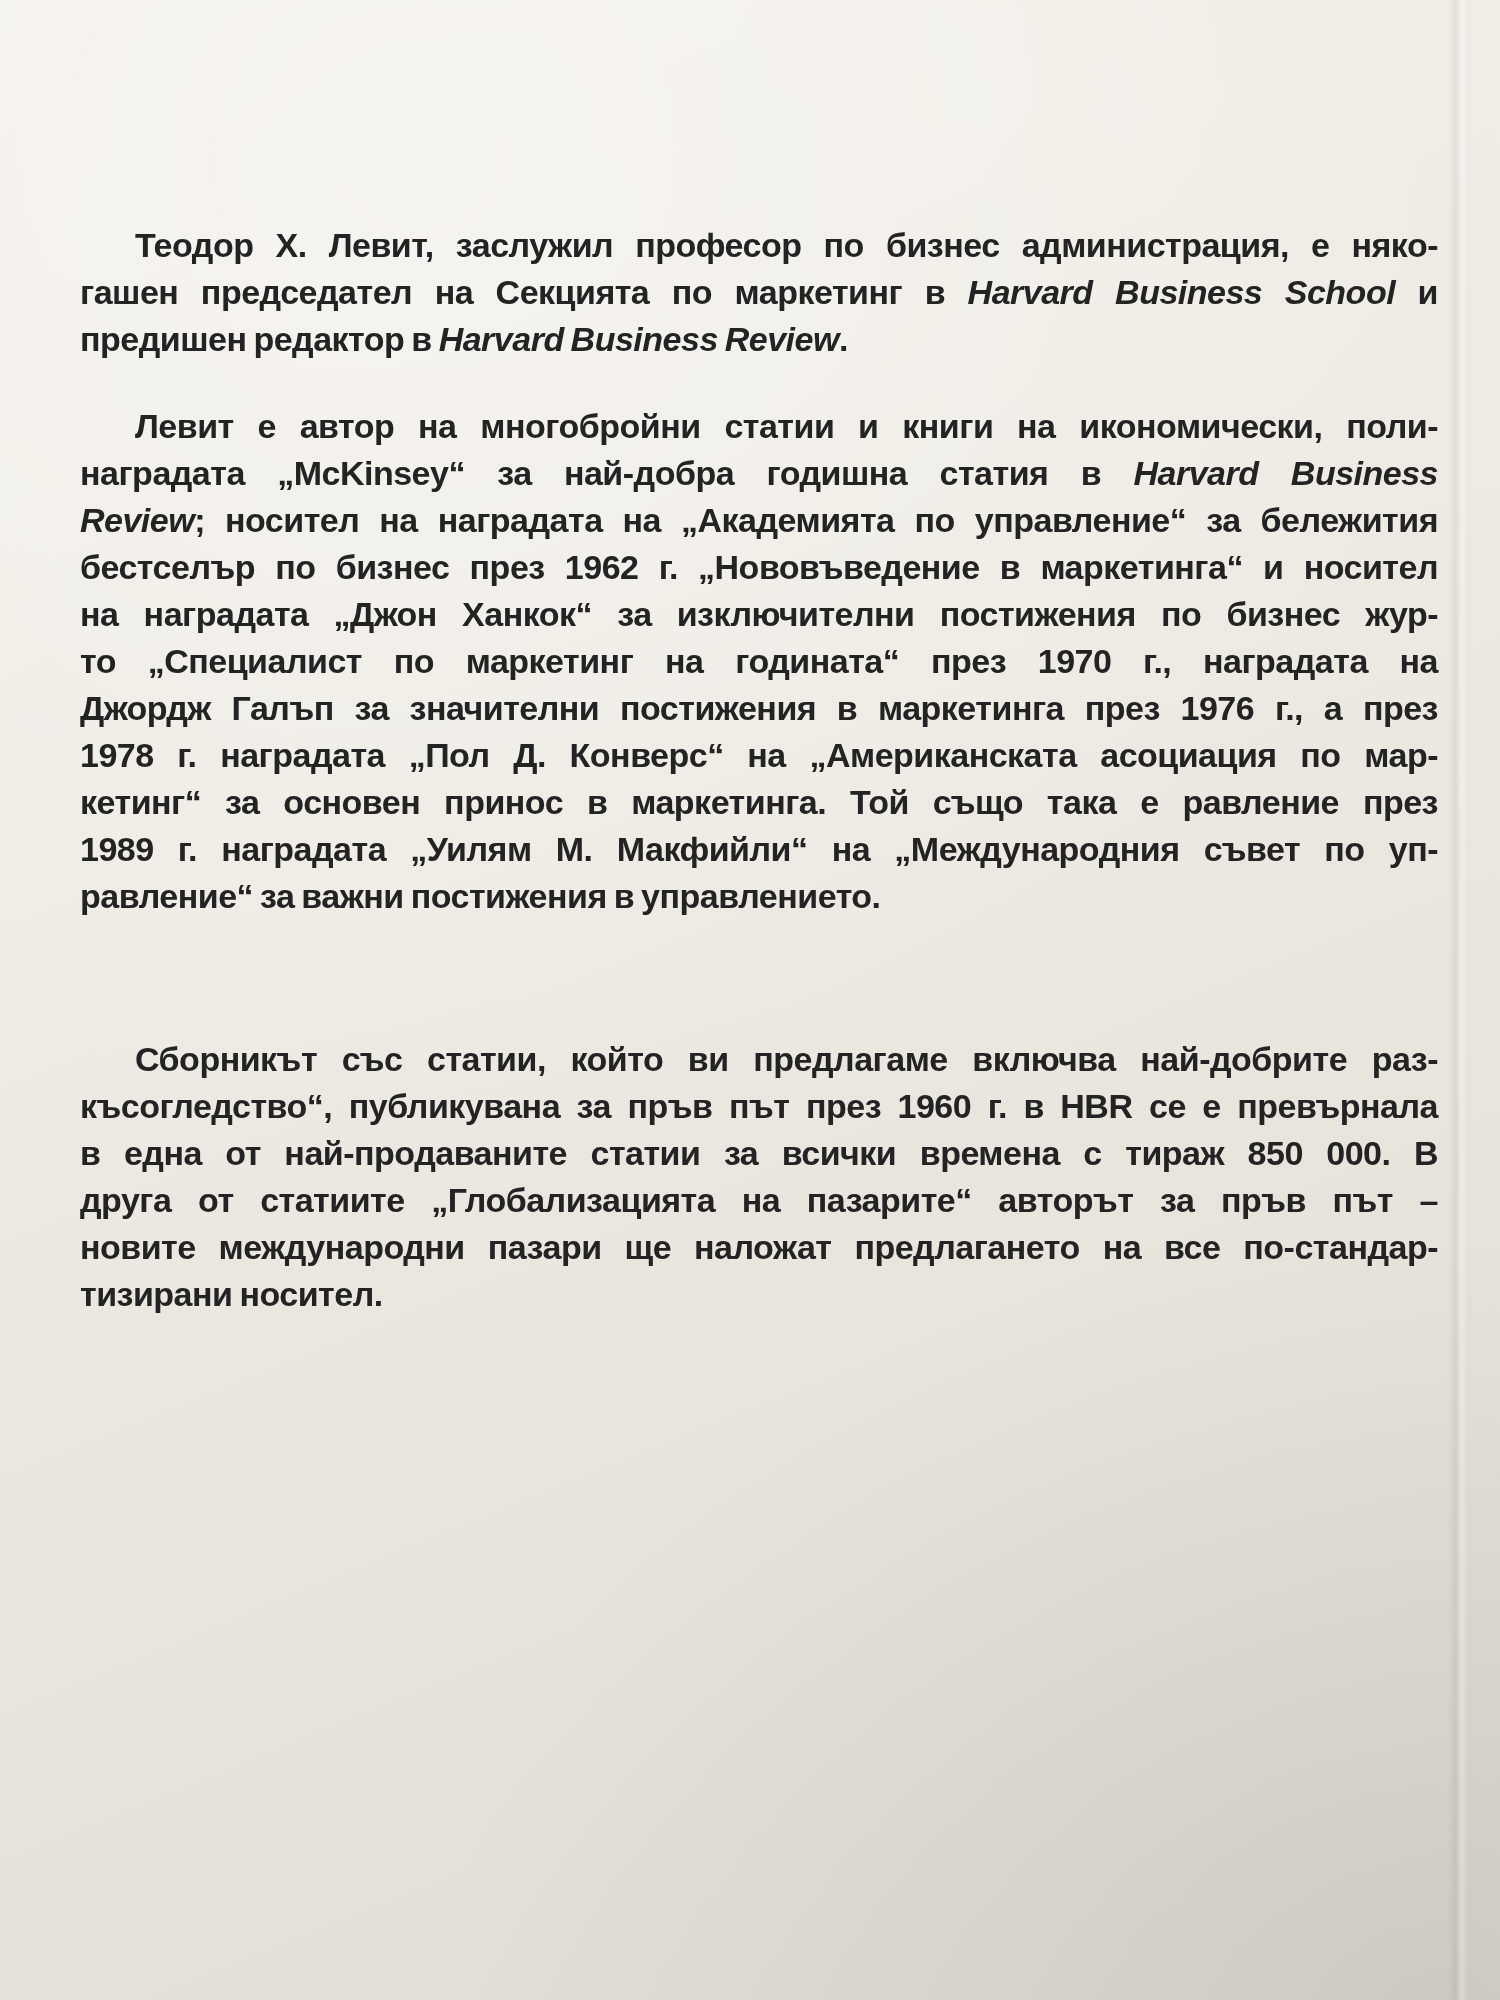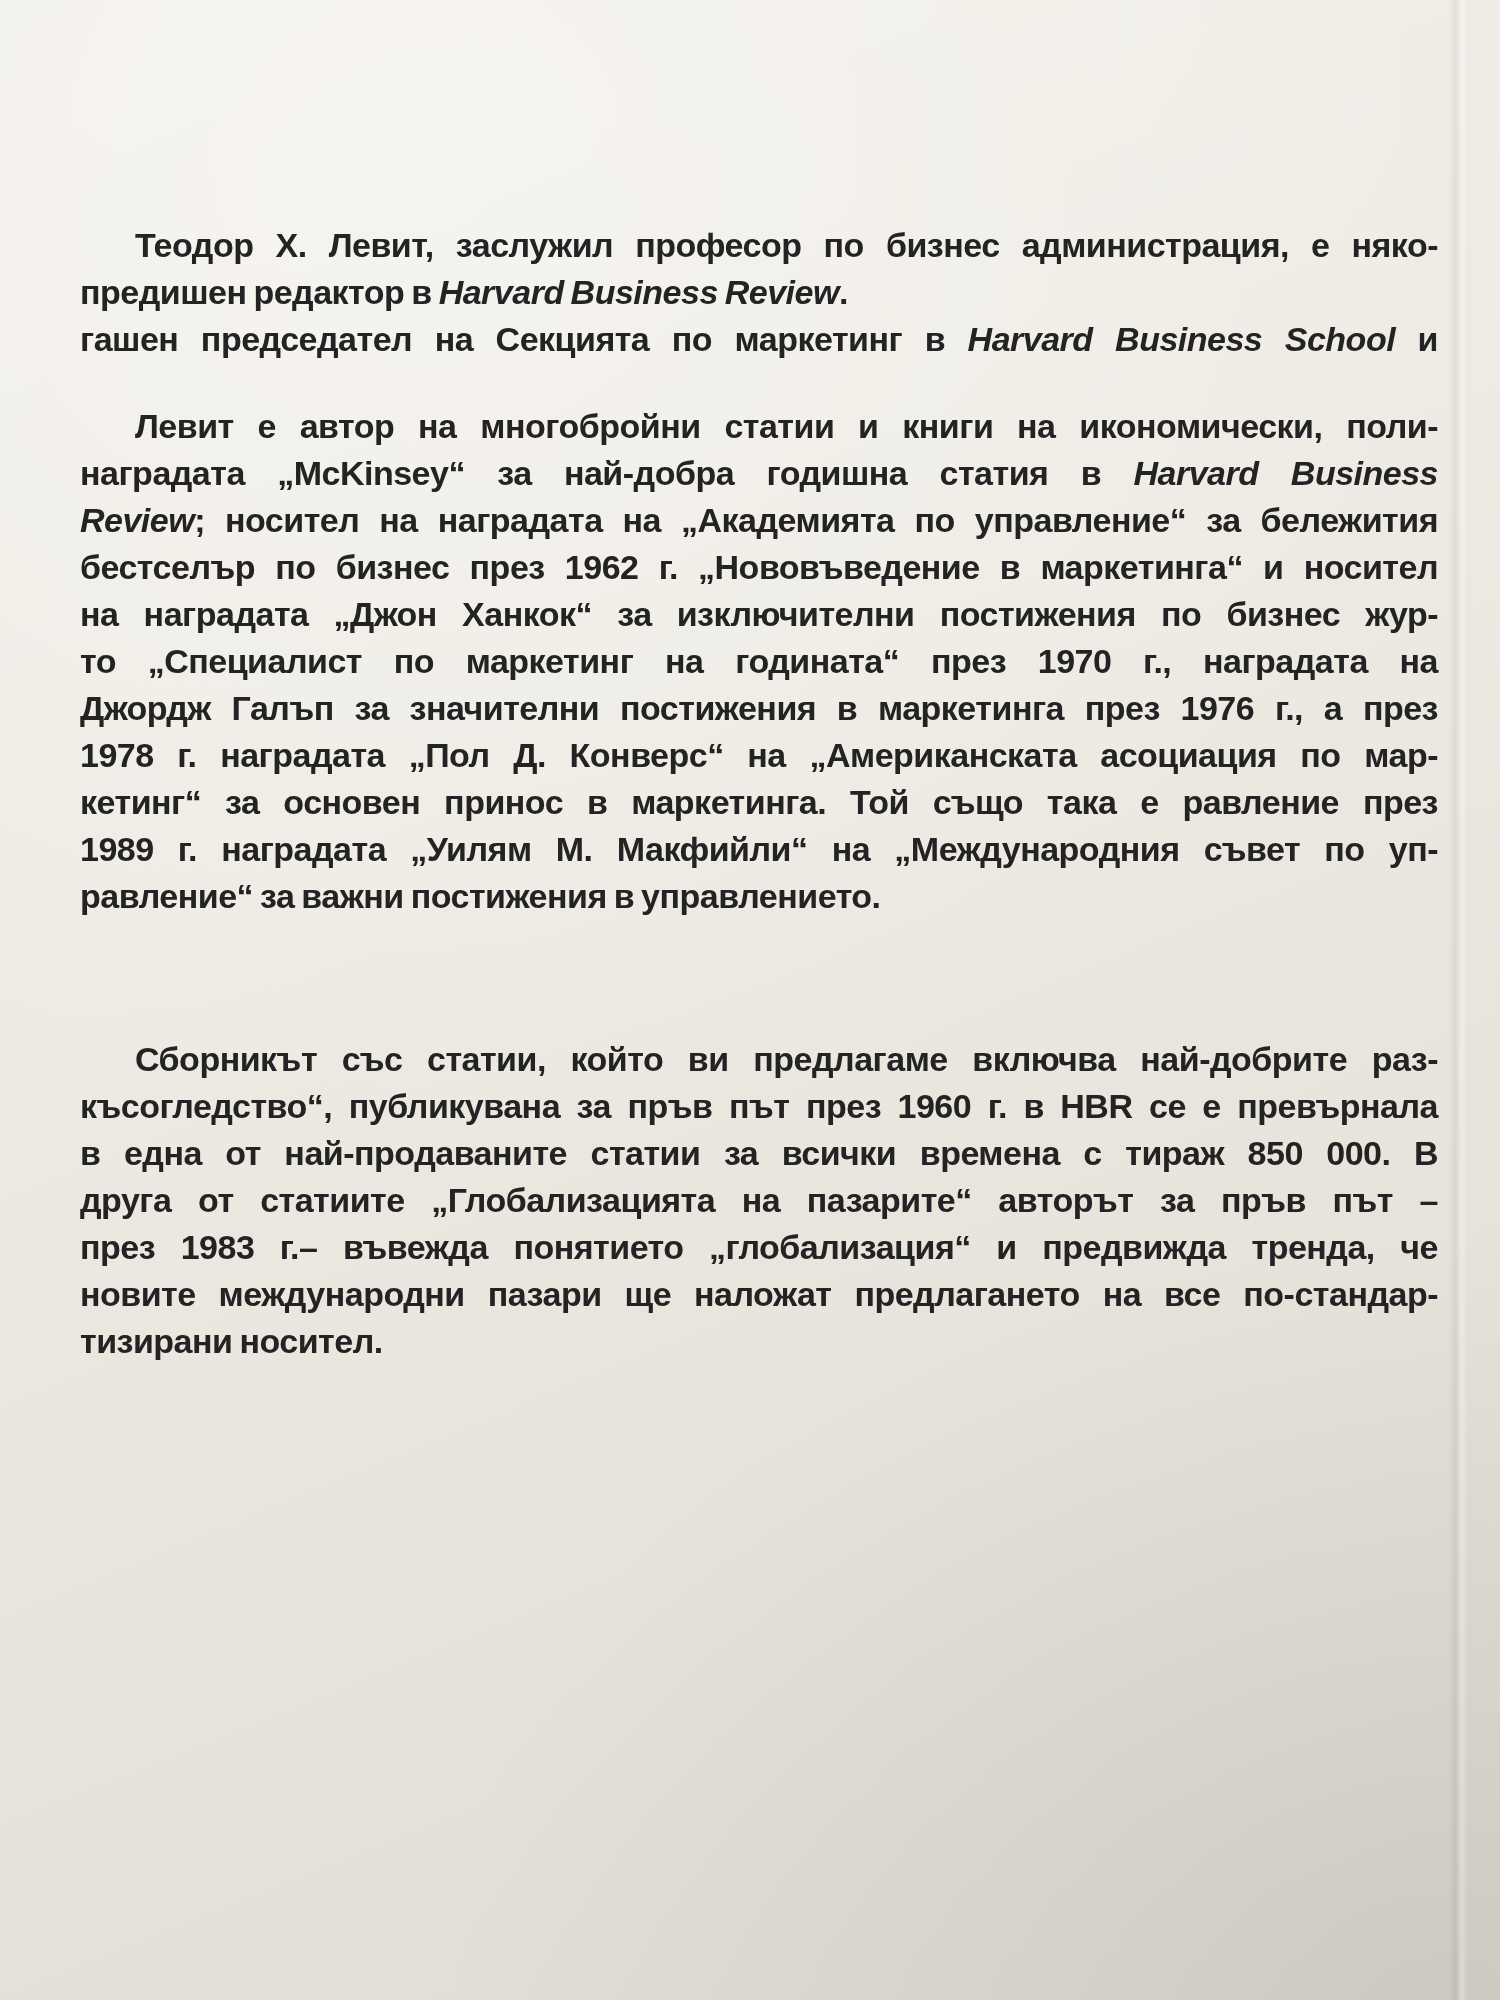--- a/index.html
+++ b/index.html
@@ -56,40 +56,39 @@
   .line.last { text-align-last: left; }
   .it { font-style: italic; }
 </style>
 </head>
 <body>
 
 <div class="page">
   <div class="content">
       <div class="paragraph">
         <div class="line"><span>Теодор Х. Левит, заслужил професор по бизнес администрация, е няко-</span></div>
+        <div class="line"><span>гашен председател на Секцията по маркетинг в </span><span class="it">Harvard Business School</span><span> и</span></div>
         <div class="line last"><span>предишен редактор в </span><span class="it">Harvard Business Review</span><span>.</span></div>
-        <div class="line"><span>гашен председател на Секцията по маркетинг в </span><span class="it">Harvard Business School</span><span> и</span></div>
       </div>
       <div class="paragraph">
         <div class="line"><span>Левит е автор на многобройни статии и книги на икономически, поли-</span></div>
         <div class="line"><span>наградата „McKinsey“ за най-добра годишна статия в </span><span class="it">Harvard Business</span></div>
         <div class="line"><span class="it">Review</span><span>; носител на наградата на „Академията по управление“ за бележития</span></div>
         <div class="line"><span>бестселър по бизнес през 1962 г. „Нововъведение в маркетинга“ и носител</span></div>
         <div class="line"><span>на наградата „Джон Ханкок“ за изключителни постижения по бизнес жур-</span></div>
         <div class="line"><span>то „Специалист по маркетинг на годината“ през 1970 г., наградата на</span></div>
         <div class="line"><span>Джордж Галъп за значителни постижения в маркетинга през 1976 г., а през</span></div>
         <div class="line"><span>1978 г. наградата „Пол Д. Конверс“ на „Американската асоциация по мар-</span></div>
         <div class="line"><span>кетинг“ за основен принос в маркетинга. Той също така е равление през</span></div>
         <div class="line"><span>1989 г. наградата „Уилям М. Макфийли“ на „Международния съвет по уп-</span></div>
         <div class="line last"><span>равление“ за важни постижения в управлението.</span></div>
       </div>
       <div class="paragraph big-gap">
         <div class="line"><span>Сборникът със статии, който ви предлагаме включва най-добрите раз-</span></div>
         <div class="line"><span>късогледство“, публикувана за пръв път през 1960 г. в HBR се е превърнала</span></div>
         <div class="line"><span>в една от най-продаваните статии за всички времена с тираж 850 000. В</span></div>
         <div class="line"><span>друга от статиите „Глобализацията на пазарите“ авторът за пръв път –</span></div>
-        <div class="line"><span>през 1983 г.– въвежда понятието „глобализация“ и предвижда тренда, че</span></div>
         <div class="line"><span>новите международни пазари ще наложат предлагането на все по-стандар-</span></div>
         <div class="line last"><span>тизирани носител.</span></div>
       </div>
     </div>
   <div class="crease"></div>
 </div>
 
 </body></html>

